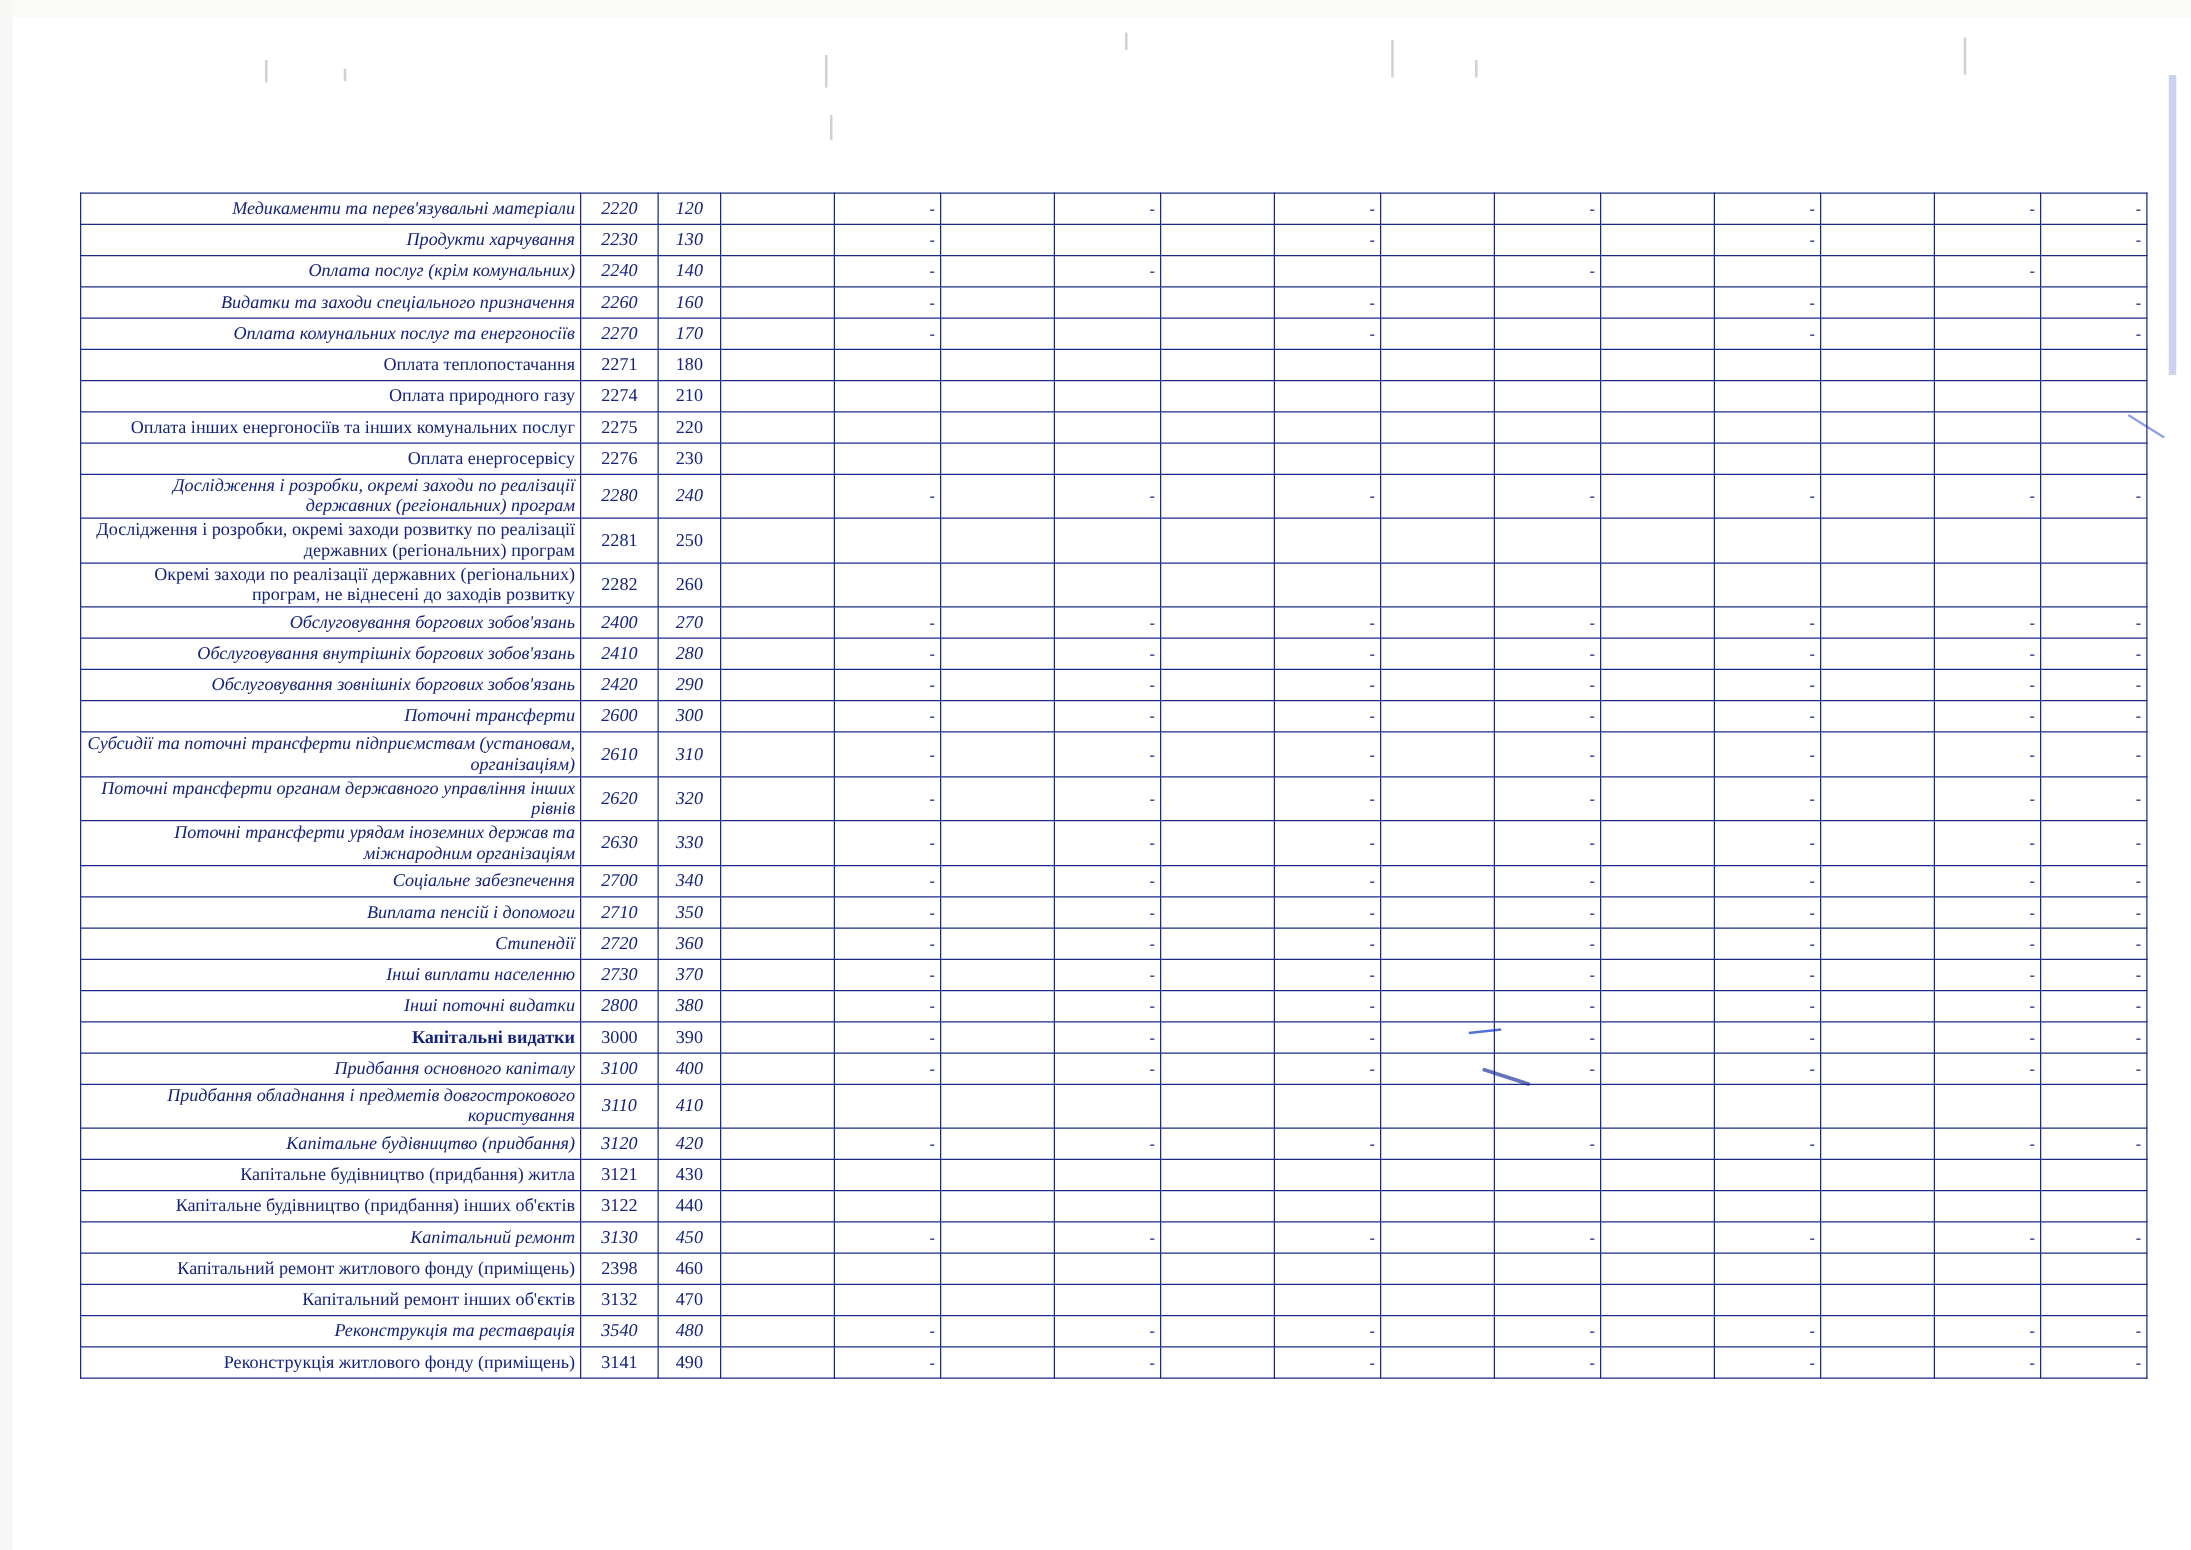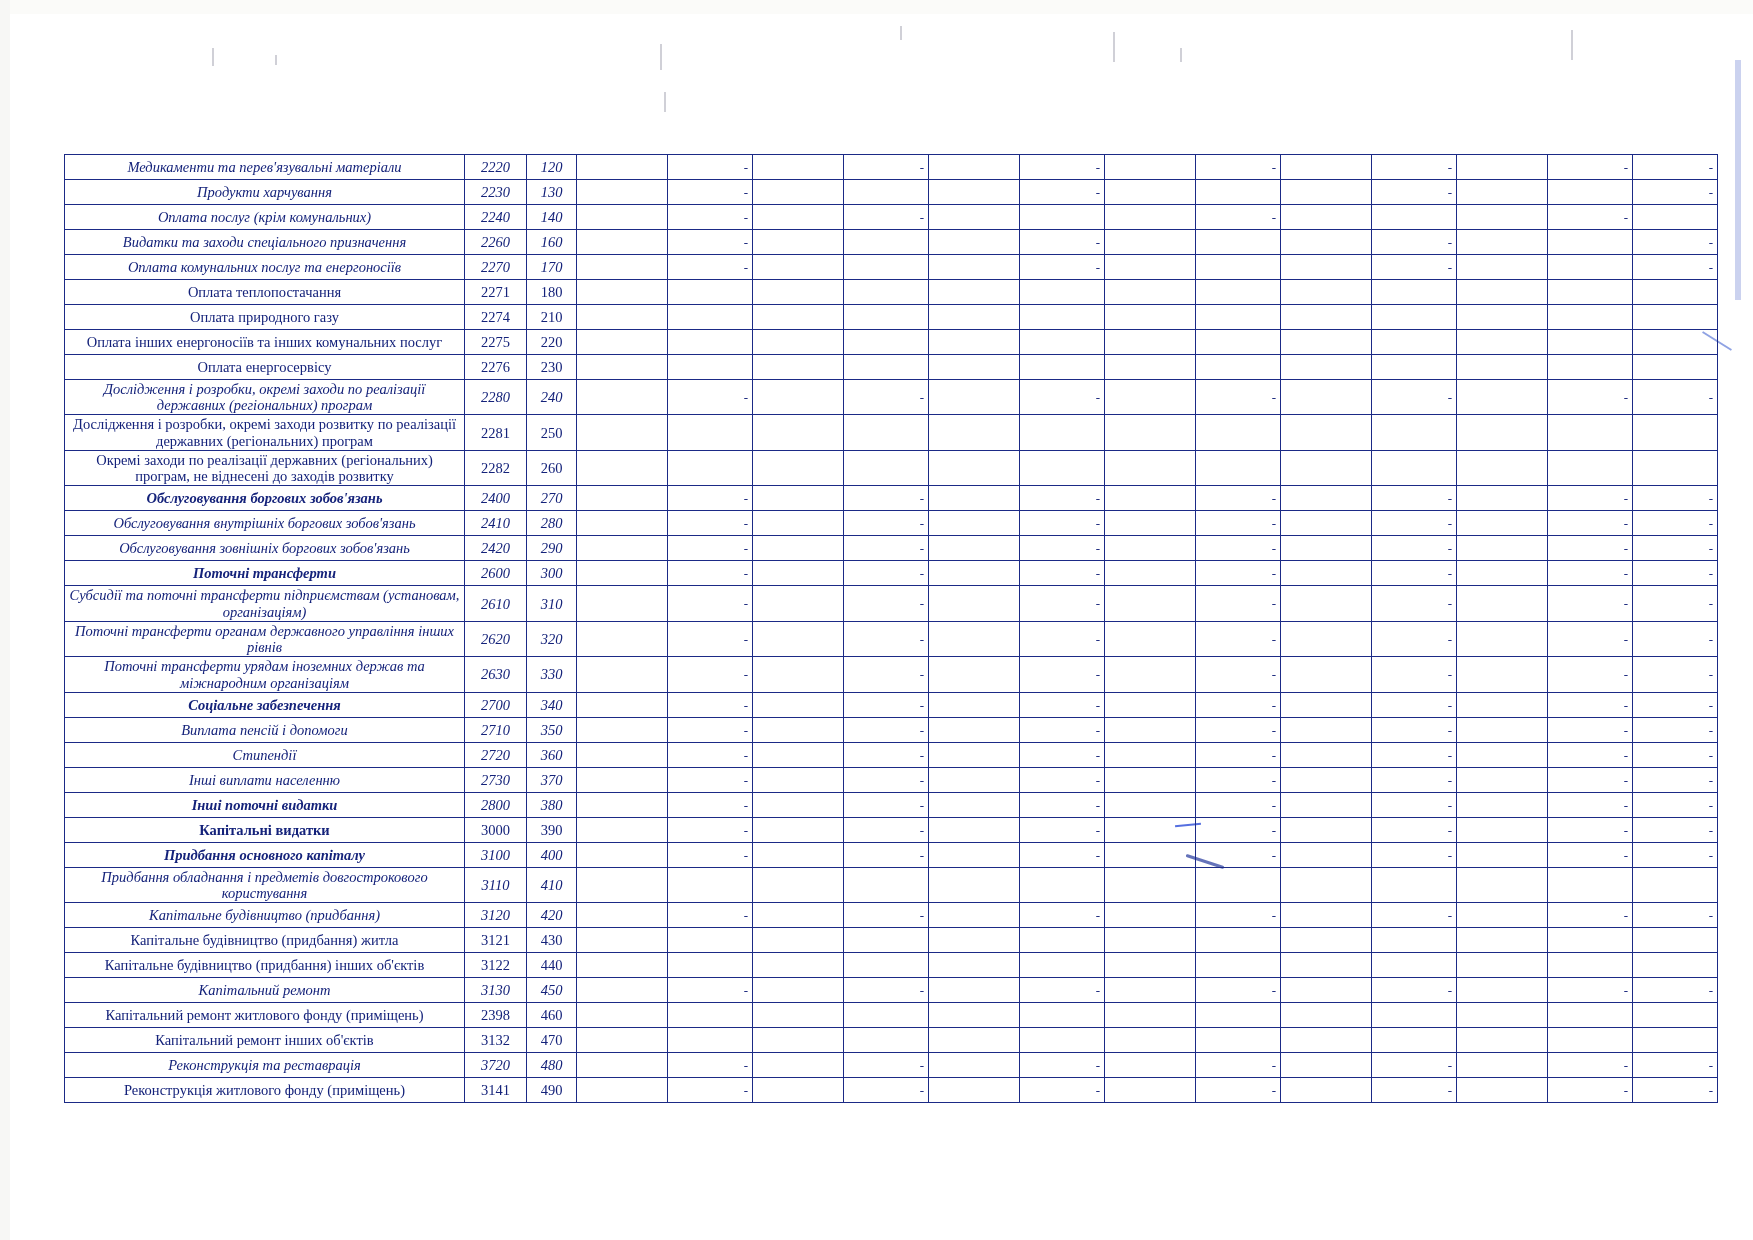--- a/index.html
+++ b/index.html
@@ -51,26 +51,26 @@
     border: 1px solid #1b2a86;
     padding: 1px 4px;
     font-size: 14.5px;
     line-height: 1.12;
     height: 22px;
     vertical-align: middle;
     color: #14227a;
     background: transparent;
   }
   td.name {
-    text-align: center;
+    text-align: right;
     font-style: italic;
     padding-left: 7px;
   }
   td.name.upright { font-style: normal; }
-  td.name.bold { font-weight: bold; font-style: italic; }
+  td.name.bold { font-weight: normal; font-style: italic; }
   td.name.center-bold {
     font-weight: bold;
     font-style: normal;
   }
   td.code, td.row {
     text-align: center;
     font-style: italic;
     width: 62px;
   }
   td.code.upright, td.row.upright { font-style: normal; }
@@ -756,21 +756,21 @@
           <td class="val"></td>
           <td class="val"></td>
           <td class="val"></td>
           <td class="val"></td>
           <td class="val"></td>
           <td class="val"></td>
           <td class="val"></td>
         </tr>
         <tr>
           <td class="name">Реконструкція  та  реставрація</td>
-          <td class="code">3720</td>
+          <td class="code">3540</td>
           <td class="row">480</td>
           <td class="val"></td>
           <td class="val"><span class="dash">-</span></td>
           <td class="val"></td>
           <td class="val"><span class="dash">-</span></td>
           <td class="val"></td>
           <td class="val"><span class="dash">-</span></td>
           <td class="val"></td>
           <td class="val"><span class="dash">-</span></td>
           <td class="val"></td>

